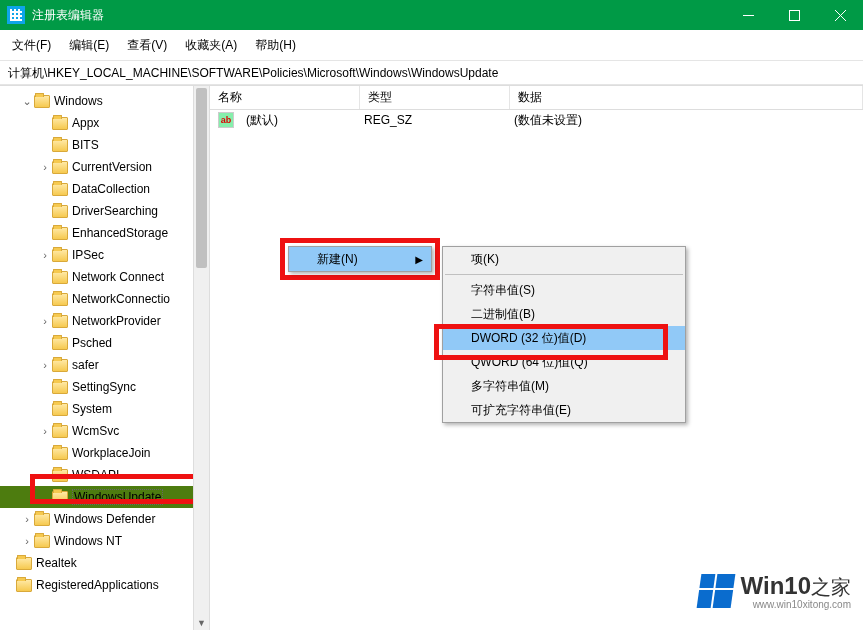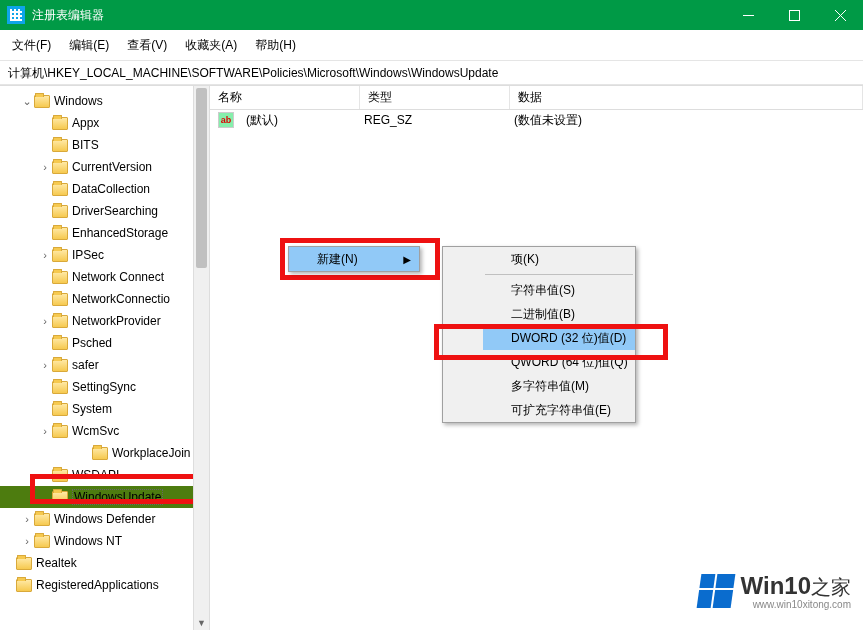--- a/index.html
+++ b/index.html
@@ -165,21 +165,21 @@
         <div class="tree-item" style="padding-left: 38px;">
           <span class="exp"></span>
           <span class="folder"></span>
           <span class="label">System</span>
         </div>
         <div class="tree-item" style="padding-left: 38px;">
           <span class="exp">›</span>
           <span class="folder"></span>
           <span class="label">WcmSvc</span>
         </div>
-        <div class="tree-item" style="padding-left: 38px; margin-left: 40px;">
+        <div class="tree-item" style="padding-left: 38px;">
           <span class="exp"></span>
           <span class="folder"></span>
           <span class="label">WorkplaceJoin</span>
         </div>
         <div class="tree-item" style="padding-left: 38px;">
           <span class="exp"></span>
           <span class="folder"></span>
           <span class="label">WSDAPI</span>
         </div>
         <div class="tree-item sel" style="padding-left: 38px;">
@@ -223,28 +223,28 @@
       <div class="lv-col" style="flex:1">数据</div>
     </div>
     <div class="lv-row">
       <span class="ab-icon">ab</span>
       <span class="cell" style="width:118px">(默认)</span>
       <span class="cell" style="width:150px">REG_SZ</span>
       <span class="cell">(数值未设置)</span>
     </div>
 
     <div class="redbox" style="left:70px;top:152px;width:160px;height:42px;"></div>
-    <div class="ctxmenu" style="left:78px;top:160px;width:132px;text-align:right;">
+    <div class="ctxmenu" style="left:78px;top:160px;width:144px;text-align:right;">
       <div class="ctxitem hl">
         <span>新建(N)</span>
         <span class="arrow">▶</span>
       </div>
     </div>
 
-    <div class="ctxmenu" style="left:232px;top:160px;width:194px;padding-left:40px;">
+    <div class="ctxmenu" style="left:232px;top:160px;width:244px;">
       <div class="ctxitem">
           <span>项(K)</span>
         </div>
       <div class="ctxsep"></div>
       <div class="ctxitem">
           <span>字符串值(S)</span>
         </div>
       <div class="ctxitem">
           <span>二进制值(B)</span>
         </div>

